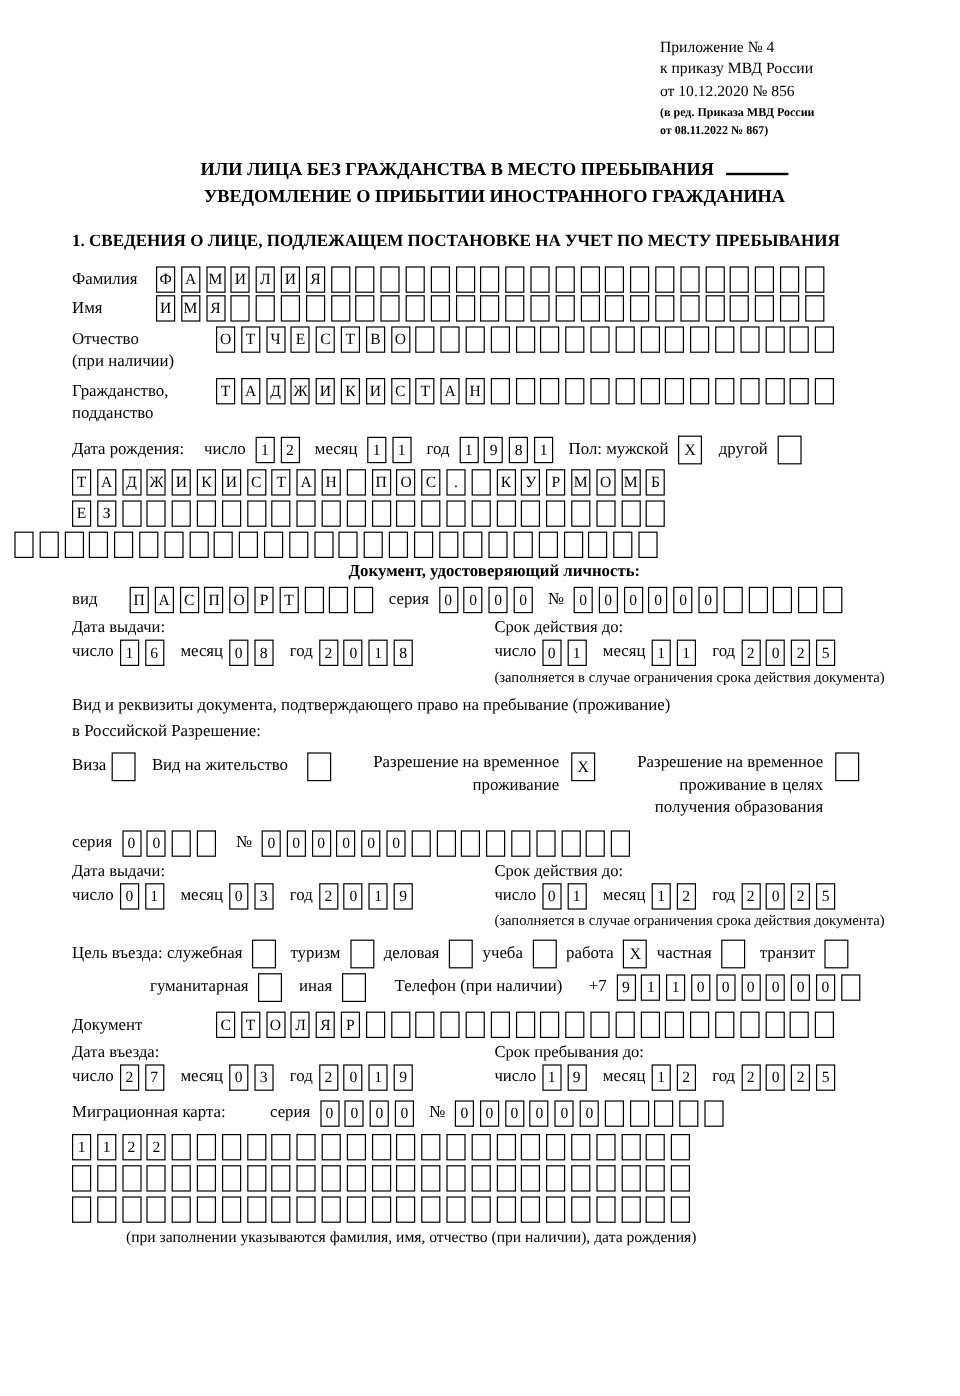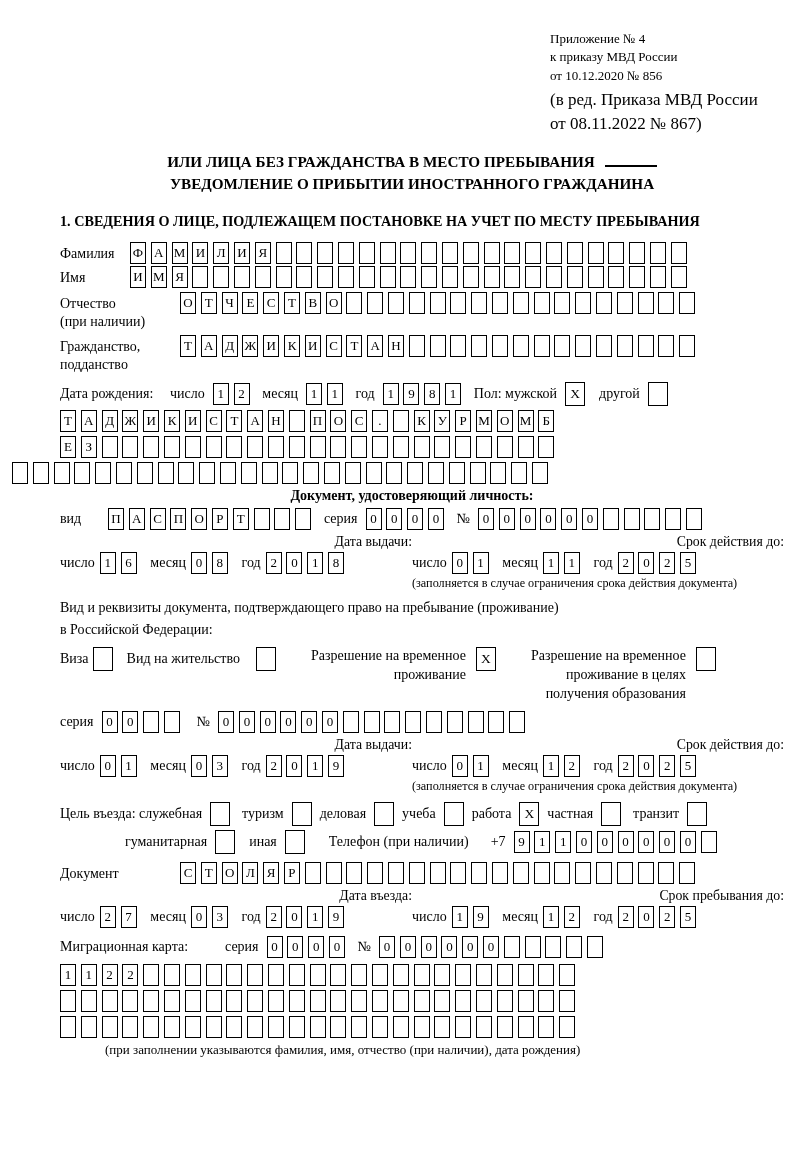--- a/index.html
+++ b/index.html
@@ -4,21 +4,21 @@
 <style>
   * { margin:0; padding:0; box-sizing:border-box; }
   html,body { background:#fff; }
   body {
     width:800px; height:1163px; overflow:hidden;
     color:#000; font-family:"Liberation Serif", serif; font-size:14px;
   }
   .page { padding:30px 10px 6px 60px; }
 
   .hdr { margin-left:auto; margin-right:28px; width:212px; font-size:13px; line-height:1.42; }
-  .hdr-rev { margin-top:3px; font-size:17px; }
+  .hdr-rev { margin-top:3px; font-size:10px;font-weight:bold; }
   .forma { margin-top:16px; margin-right:30px; text-align:right; font-weight:bold; font-size:14px; letter-spacing:.4px; }
 
   .title { margin-top:14px; margin-right:26px; text-align:center; font-weight:bold; font-size:15.2px; line-height:1.45; }
   .blank-line { display:inline-block; width:52px; border-bottom:2px solid #000; margin-left:10px; vertical-align:baseline; }
 
   .sec { margin-top:18px; font-weight:bold; font-size:14.2px; }
 
   .row { display:flex; align-items:flex-start; }
   .rowc { display:flex; align-items:center; flex-wrap:nowrap; }
   .mt2{margin-top:2px}.mt4{margin-top:4px}.mt6{margin-top:6px}.mt8{margin-top:8px}.mt12{margin-top:12px}
@@ -38,21 +38,21 @@
   }
 
   .stack > div + div { margin-top:4px; }
   .shift { margin-left:-48px; }
 
   .center-bold { text-align:center; font-weight:bold; margin-right:26px; font-size:14px; }
 
   .datecols { display:flex; }
   .dc-left { width:352px; flex:none; }
   .dc-right { width:372px; flex:none; }
-  .dc-head { text-align:right; font-size:13.8px; }
+  .dc-head { text-align:left; font-size:13.8px; }
   .dc-row { display:flex; align-items:center; margin-top:2px; white-space:nowrap; }
   .dc-row .t { margin-right:5px; }
   .dc-row .cells { margin-right:9px; }
   .note { margin-top:2px; font-size:12.2px; white-space:nowrap; }
 
   .intro { line-height:1.55; margin-top:6px; }
   .gap8{margin-right:8px}.gap12{margin-right:12px}.gap14{margin-right:14px}
   .ctr { text-align:right; line-height:1.35; }
 
   .phone-row { display:flex; align-items:center; margin-left:65px; white-space:nowrap; }
@@ -162,21 +162,21 @@
         <span class="cells"><span class="cell">1</span><span class="cell">1</span></span>
         <span class="t">год</span>
         <span class="cells"><span class="cell">2</span><span class="cell">0</span><span class="cell">2</span><span class="cell">5</span></span>
       </div>
       <div class="note">(заполняется в случае ограничения срока действия документа)</div>
     </div>
   </div>
 
   <div class="intro">
     <div>Вид и реквизиты документа, подтверждающего право на пребывание (проживание)</div>
-    <div>в Российской Федерации:</div>
+    <div>в Российской Разрешение:</div>
   </div>
 
   <div class="row mt6">
     <span style="padding-top:4px">Виза</span>
     <span class="cb" style="margin:0 14px 0 4px"></span>
     <span style="padding-top:4px">Вид на жительство</span>
     <span class="cb" style="margin:0 18px 0 16px"></span>
     <span class="ctr" style="width:172px">
       <span>Разрешение на временное</span><br><span>проживание</span>
     </span>

